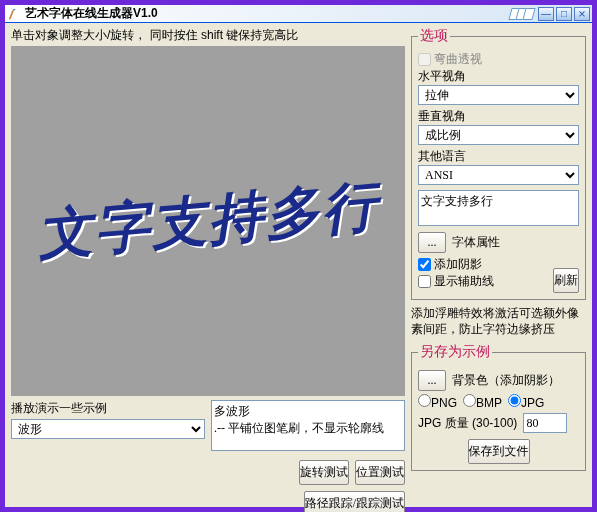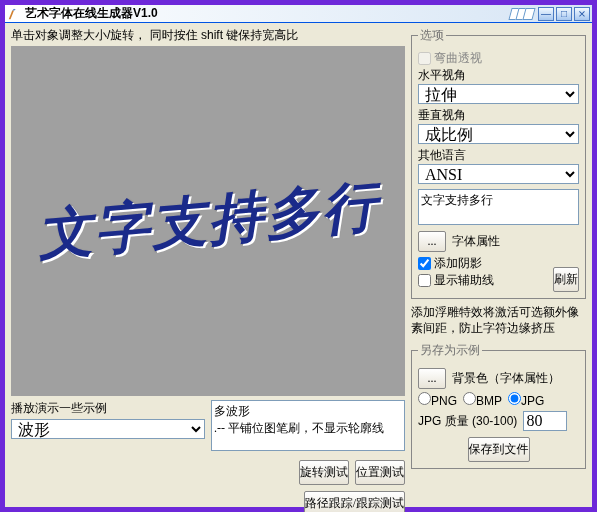--- a/index.html
+++ b/index.html
@@ -15,30 +15,30 @@
 
 .content { flex: 1; display: flex; padding: 4px 6px 6px 6px; gap: 6px; }
 .left { flex: 1; display: flex; flex-direction: column; }
 .hint { font-size: 12px; margin-bottom: 2px; }
 .canvas { flex: 1; background: #a0a0a0; display: flex; align-items: center; justify-content: center; overflow: hidden; min-height: 350px; }
 .arttext { font-family: "KaiTi","STKaiti",serif; font-size: 55px; font-style: italic; font-weight: bold; color: #1a2a8a; text-shadow: 2px 2px 0 #fff, 1px 1px 2px rgba(0,0,0,0.3); transform: rotate(-5deg); white-space: nowrap; letter-spacing: 2px; }
 
 .bottom { display: flex; gap: 6px; margin-top: 4px; }
 .bl { flex: 1; display: flex; flex-direction: column; }
 .lbl { font-size: 12px; margin-bottom: 2px; }
-select, input[type=text] { font-family: "SimSun"; font-size: 16px; border: 1px solid #7f9db9; background: #fff; height: 20px; padding: 0 2px; }
+select, input[type=text] { font-family: "SimSun"; font-size: 12px; border: 1px solid #7f9db9; background: #fff; height: 20px; padding: 0 2px; }
 select { width: 100%; }
 textarea { font-family: "SimSun"; font-size: 12px; border: 1px solid #7f9db9; background: #fff; resize: none; padding: 2px; }
 .br { flex: 1; }
 .btnrow { display: flex; gap: 6px; justify-content: flex-end; margin-top: 6px; }
 button { font-family: "SimSun"; font-size: 12px; background: linear-gradient(#fff,#e8e4d8); border: 1px solid #888; padding: 3px 0; cursor: pointer; border-radius: 2px; }
 
 .right { width: 175px; display: flex; flex-direction: column; gap: 4px; }
 fieldset { border: 1px solid #888; padding: 6px; }
-legend { color: #737373; font-size: 12px; padding: 0 2px; }
+legend { color: #be185d; font-size: 14px; padding: 0 2px; }
 .field { margin-bottom: 3px; }
 .cb { display: flex; align-items: center; gap: 3px; font-size: 12px; }
 .cb.disabled { color: #888; }
 .row { display: flex; align-items: center; gap: 6px; margin: 3px 0; }
 .dotbtn { width: 28px; padding: 2px 0; }
 .note { font-size: 12px; margin: 2px 0; line-height: 1.3; }
 .radios { display: flex; gap: 6px; font-size: 12px; align-items: center; }
 </style>
 </head>
 <body>
@@ -129,21 +129,21 @@
           <button style="margin-top:12px">刷新</button>
         </div>
       </fieldset>
 
       <div class="note">添加浮雕特效将激活可选额外像素间距，防止字符边缘挤压</div>
 
       <fieldset>
         <legend>另存为示例</legend>
         <div class="row">
           <button class="dotbtn">...</button>
-          <span>背景色（字体属性）</span>
+          <span>背景色（添加阴影）</span>
         </div>
         <div class="radios">
           <label><input type="radio" name="fmt" style=""><span>PNG</span></label>
           <label><input type="radio" name="fmt" style=""><span>BMP</span></label>
           <label><input type="radio" name="fmt" checked="" style=""><span>JPG</span></label>
         </div>
         <div class="row">
           <span>JPG 质量 (30-100)</span>
           <input type="text" style="width: 44px;" value="80">
         </div>

